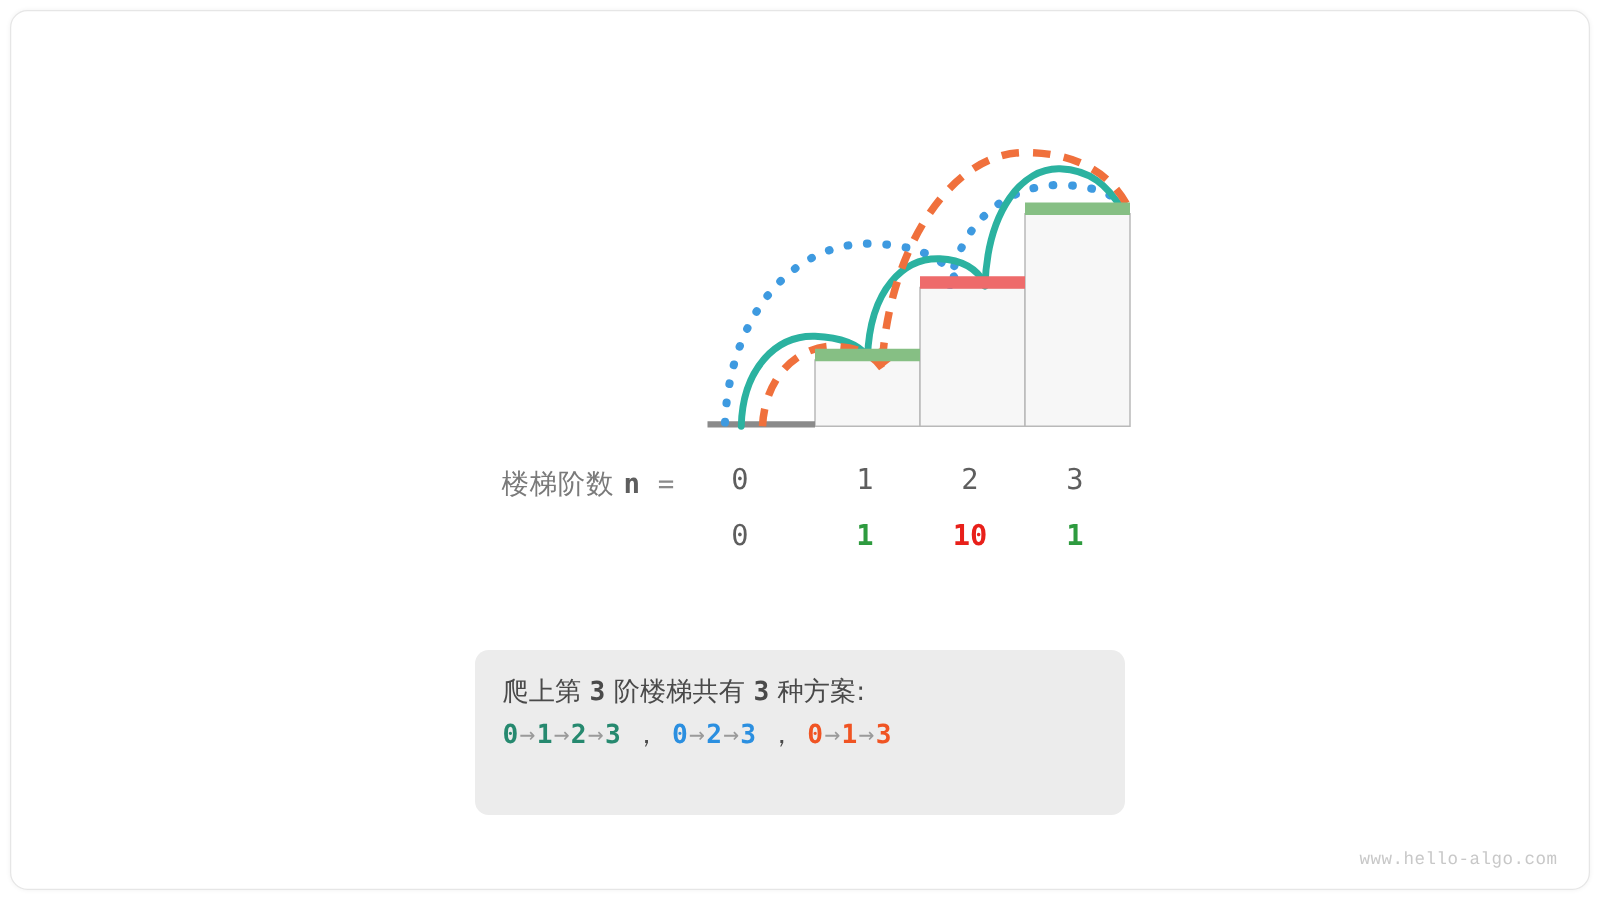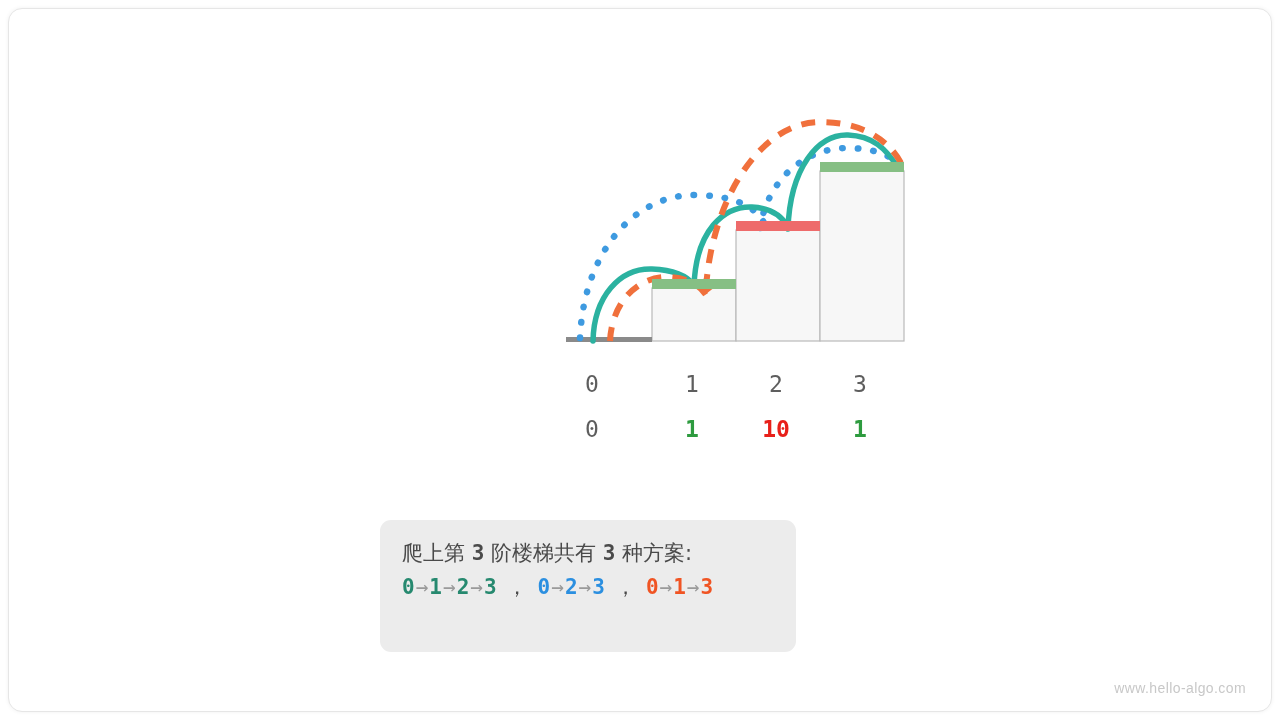--- a/index.html
+++ b/index.html
@@ -69,21 +69,21 @@
     color: #5e5e5e;
   }
   .cell.green { color: #2e9b3f; font-weight: bold; }
   .cell.red   { color: #e8201a; font-weight: bold; }
 
   
   #infobox {
     position: absolute;
     left: 380px;
     top: 520px;
-    width: 416px;
+    width: 520px;
     height: 132px;
     background: #ececec;
     border-radius: 11px;
     box-sizing: border-box;
     padding: 16px 4px 0 22px;
   }
   .info-line {
     font-size: 21px;
     color: #4a4a4a;
     line-height: 34px;
@@ -105,21 +105,21 @@
   .seq.blue   { color: #2b8fe0; }
   .seq.orange { color: #f05423; }
   .arrow { color: #9a9a9a; font-weight: normal; padding: 0 1px; }
   .sep { color: #4a4a4a; padding: 0 10px; font-weight: normal; }
 
   
   #watermark {
     position: absolute;
     right: 34px;
     bottom: 24px;
-    font-family: Liberation Sans, sans-serif;
+    font-family: Liberation Mono, monospace;
     font-size: 14px;
     color: #c8c8c8;
     letter-spacing: 0.4px;
   }
 </style>
 </head>
 <body>
 
 <div id="canvas">
   <div id="card"></div>
@@ -152,20 +152,23 @@
       <path d="M 703 279 L 707 290 L 716 283" stroke-dasharray="none" stroke-width="5" stroke-linejoin="round"></path>
     </g>
 
     <g>
       <rect x="652" y="279" width="84" height="10" fill="#86bf84"></rect>
       <rect x="736" y="221" width="84" height="10" fill="#ee6b6b"></rect>
       <rect x="820" y="162" width="84" height="10" fill="#86bf84"></rect>
     </g>
   </svg>
 
+  <div class="row-label" style="left:220px; top:372px; width:320px;">
+    <span>楼梯阶数 </span><span class="mono-b">n</span><span class="mono"> =</span>
+  </div>
 
   <div class="cell" style="left:562px; top:371px;">0</div>
   <div class="cell" style="left:662px; top:371px;">1</div>
   <div class="cell" style="left:746px; top:371px;">2</div>
   <div class="cell" style="left:830px; top:371px;">3</div>
 
 
   <div class="cell" style="left:562px; top:416px;">0</div>
   <div class="cell green" style="left:662px; top:416px;">1</div>
   <div class="cell red" style="left:746px; top:416px;">10</div>

